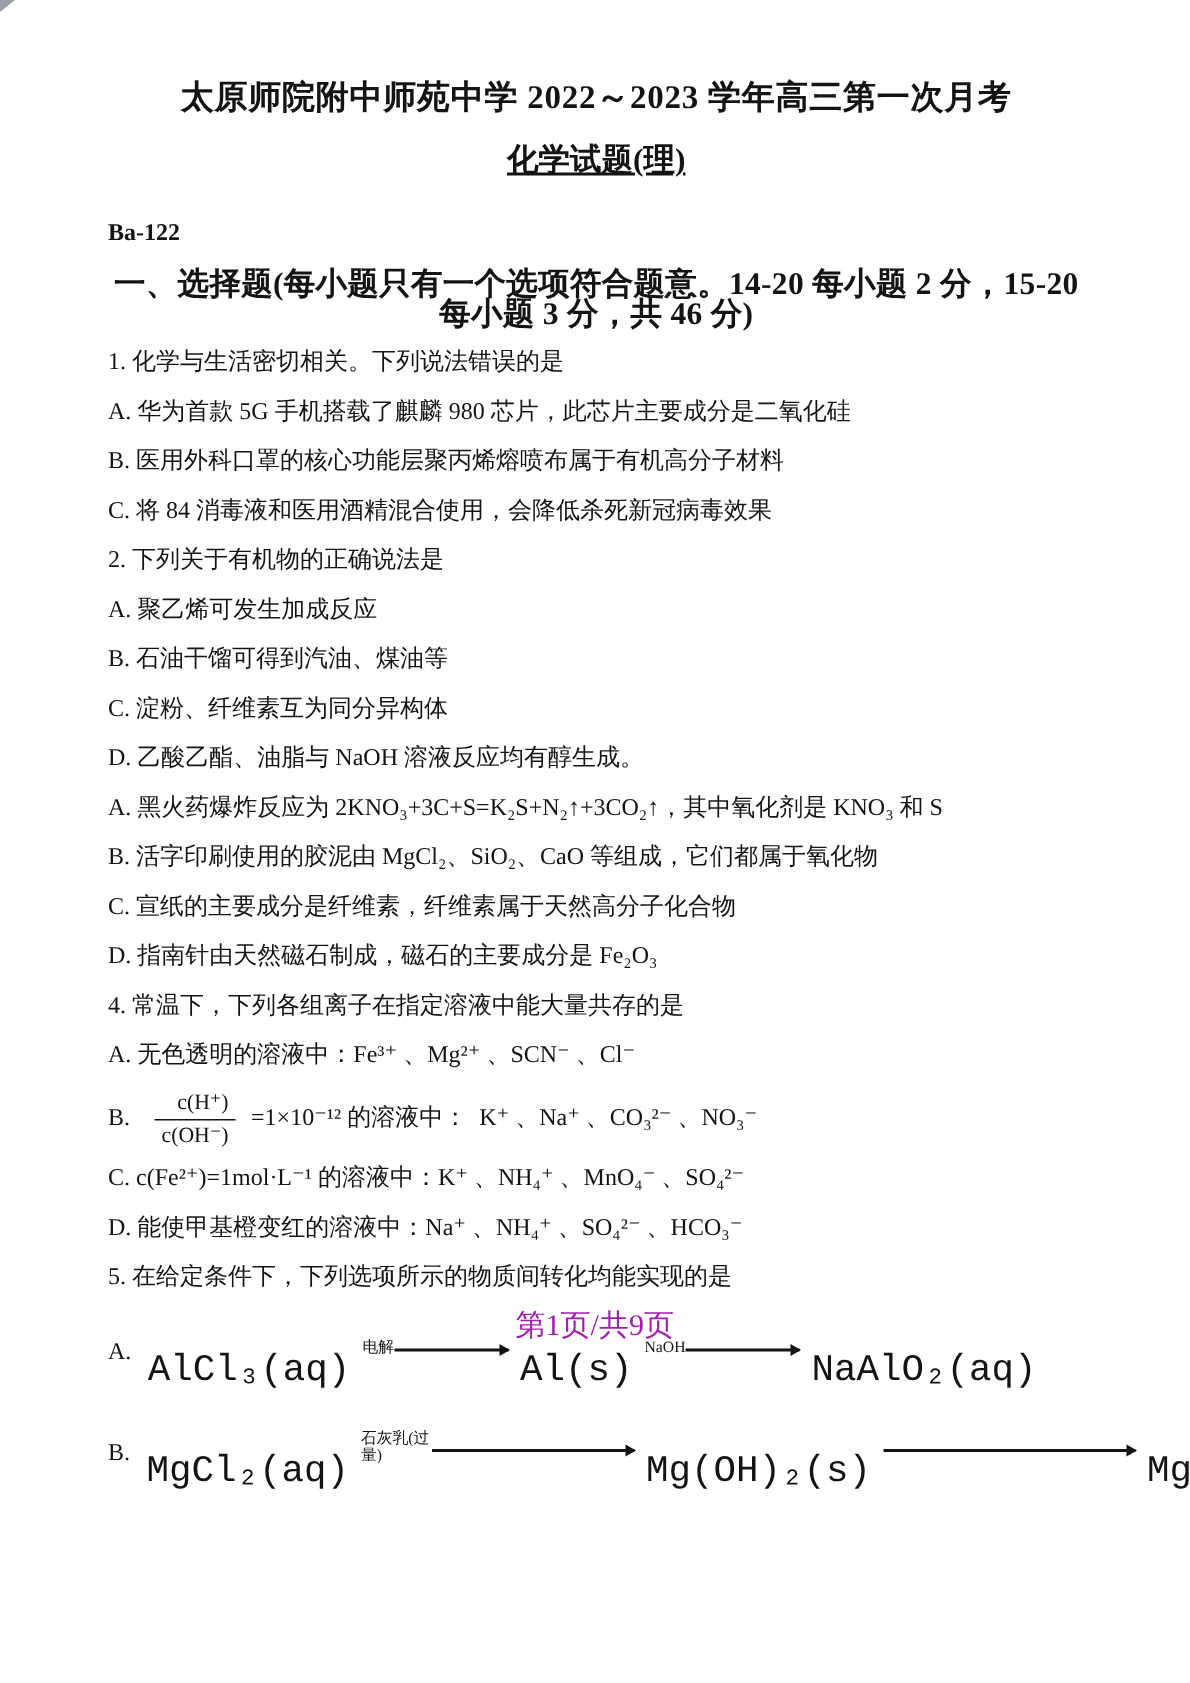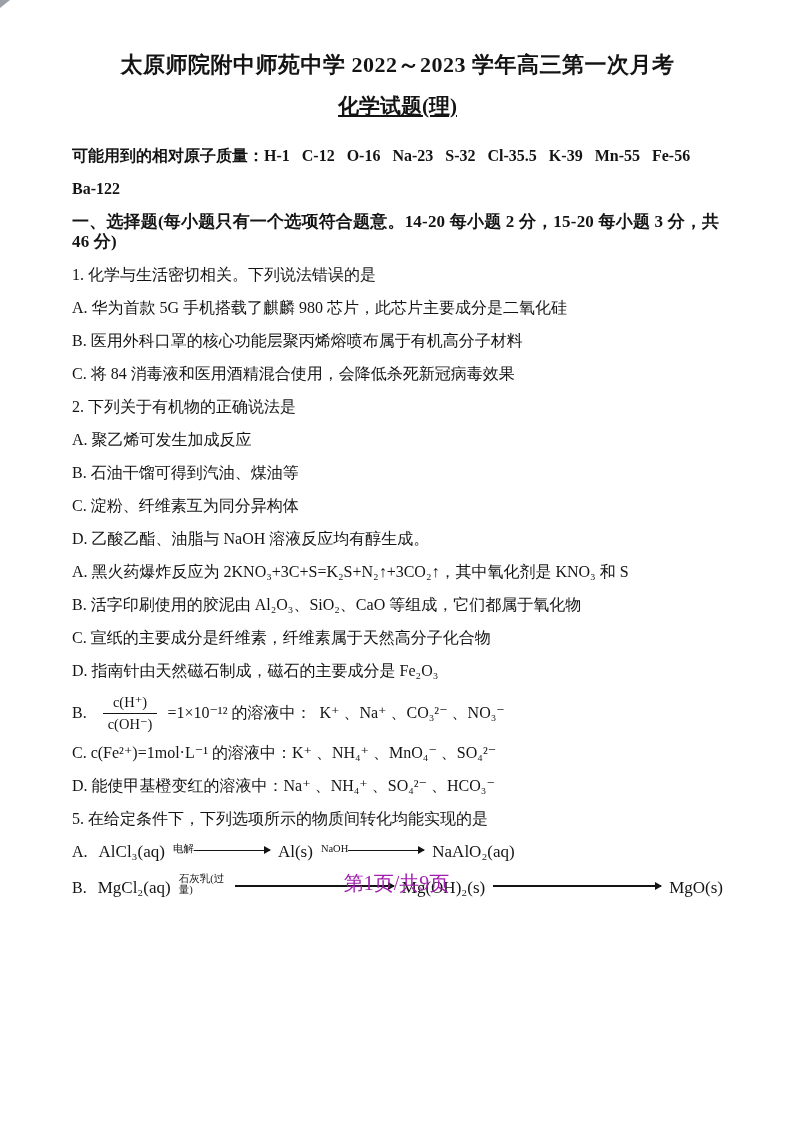--- a/index.html
+++ b/index.html
@@ -24,35 +24,35 @@
   }
   .subtitle {
     margin:0 0 26px 0; text-align:center;
     font-size:21px; font-weight:bold;text-decoration:underline;
   }
   .line {
     margin:0 0 13px 0; font-size:16px; line-height:20px;
     white-space:pre-wrap;
   }
   .bold { font-weight:bold; }
-  .section { font-size:17px; letter-spacing:0.2px; }
+  .section { font-size:21px; letter-spacing:0.2px;text-align:center; }
 
   
   .frac-row { display:flex; align-items:center; gap:8px; margin-bottom:11px; }
   .frac {
-    display:inline-flex; flex-direction:column; align-items:center;
+    display:inline-flex; flex-direction:column; align-items:flex-end;
     font-size:14.5px; line-height:1.15; margin:0 2px;
   }
   .frac .num { display:block; padding:0 5px 2px 5px; }
   .frac .den { display:block; border-top:1.4px solid #141414; padding:2px 5px 0 5px; }
 
   
   .eq { display:flex; align-items:center; gap:5px; margin-bottom:14px; }
   .opt-label { font-size:16px; margin-right:6px; }
-  .chem { font-family:Liberation Serif, serif; font-size:17px; }
+  .chem { font-family:Liberation Mono, monospace; font-size:25px;margin-top:24px; }
   .rxn {
     display:inline-flex; align-items:center;
     justify-content:flex-end; margin:0 3px; transform:translateY(-2px);
   }
   .rlbl { font-size:10.5px; line-height:1; margin-bottom:2px; min-height:10px; }
   .shaft { position:relative; width:76px; height:1.5px; background:#141414; }
   .shaft::after {
     content:''; position:absolute; right:-1px; top:50%;
     transform:translateY(-50%); width:0; height:0;
     border-top:4px solid transparent; border-bottom:4px solid transparent;
@@ -67,41 +67,42 @@
 </style>
 </head>
 <body>
 
 <div class="page">
   <span class="corner-mark"></span>
 
   <h1 class="title">太原师院附中师苑中学 2022～2023 学年高三第一次月考</h1>
   <h2 class="subtitle">化学试题(理)</h2>
 
-  <p class="line bold">可能用到的相对原子质量：H-1   C-12   O-16   Na-23   S-32   Cl-35.5   K-39   Mn-55   Fe-56</p>
   <p class="line bold">Ba-122</p>
 
   <p class="line bold section">一、选择题(每小题只有一个选项符合题意。14-20 每小题 2 分，15-20 每小题 3 分，共 46 分)</p>
 
   <p class="line">1. 化学与生活密切相关。下列说法错误的是</p>
   <p class="line">A. 华为首款 5G 手机搭载了麒麟 980 芯片，此芯片主要成分是二氧化硅</p>
   <p class="line">B. 医用外科口罩的核心功能层聚丙烯熔喷布属于有机高分子材料</p>
   <p class="line">C. 将 84 消毒液和医用酒精混合使用，会降低杀死新冠病毒效果</p>
 
   <p class="line">2. 下列关于有机物的正确说法是</p>
   <p class="line">A. 聚乙烯可发生加成反应</p>
   <p class="line">B. 石油干馏可得到汽油、煤油等</p>
   <p class="line">C. 淀粉、纤维素互为同分异构体</p>
   <p class="line">D. 乙酸乙酯、油脂与 NaOH 溶液反应均有醇生成。</p>
 
   <p class="line">A. 黑火药爆炸反应为 2KNO₃+3C+S=K₂S+N₂↑+3CO₂↑，其中氧化剂是 KNO₃ 和 S</p>
-  <p class="line">B. 活字印刷使用的胶泥由 Al₂O₃、SiO₂、CaO 等组成，它们都属于氧化物</p>
+  <p class="line">B. 活字印刷使用的胶泥由 MgCl₂、SiO₂、CaO 等组成，它们都属于氧化物</p>
   <p class="line">C. 宣纸的主要成分是纤维素，纤维素属于天然高分子化合物</p>
   <p class="line">D. 指南针由天然磁石制成，磁石的主要成分是 Fe₂O₃</p>
 
+  <p class="line">4. 常温下，下列各组离子在指定溶液中能大量共存的是</p>
+  <p class="line">A. 无色透明的溶液中：Fe³⁺ 、Mg²⁺ 、SCN⁻ 、Cl⁻</p>
   <div class="frac-row">
     <span class="opt-label">B.</span>
     <span class="frac">
       <span class="num">c(H⁺)</span>
       <span class="den">c(OH⁻)</span>
     </span>
     <span class="line" style="margin:0">=1×10⁻¹² 的溶液中：  K⁺ 、Na⁺ 、CO₃²⁻ 、NO₃⁻</span>
   </div>
   <p class="line">C. c(Fe²⁺)=1mol·L⁻¹ 的溶液中：K⁺ 、NH₄⁺ 、MnO₄⁻ 、SO₄²⁻</p>
   <p class="line">D. 能使甲基橙变红的溶液中：Na⁺ 、NH₄⁺ 、SO₄²⁻ 、HCO₃⁻</p>

